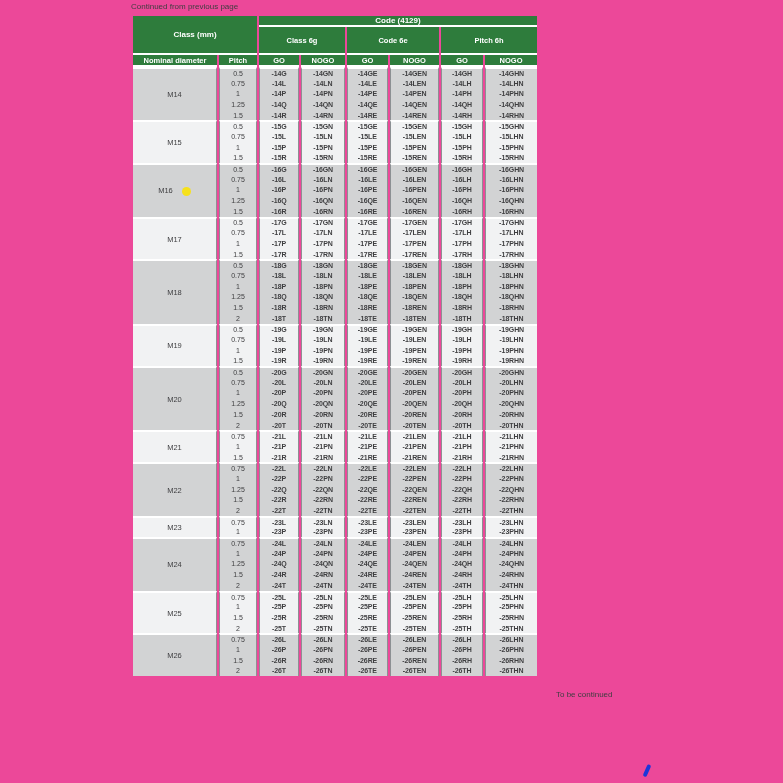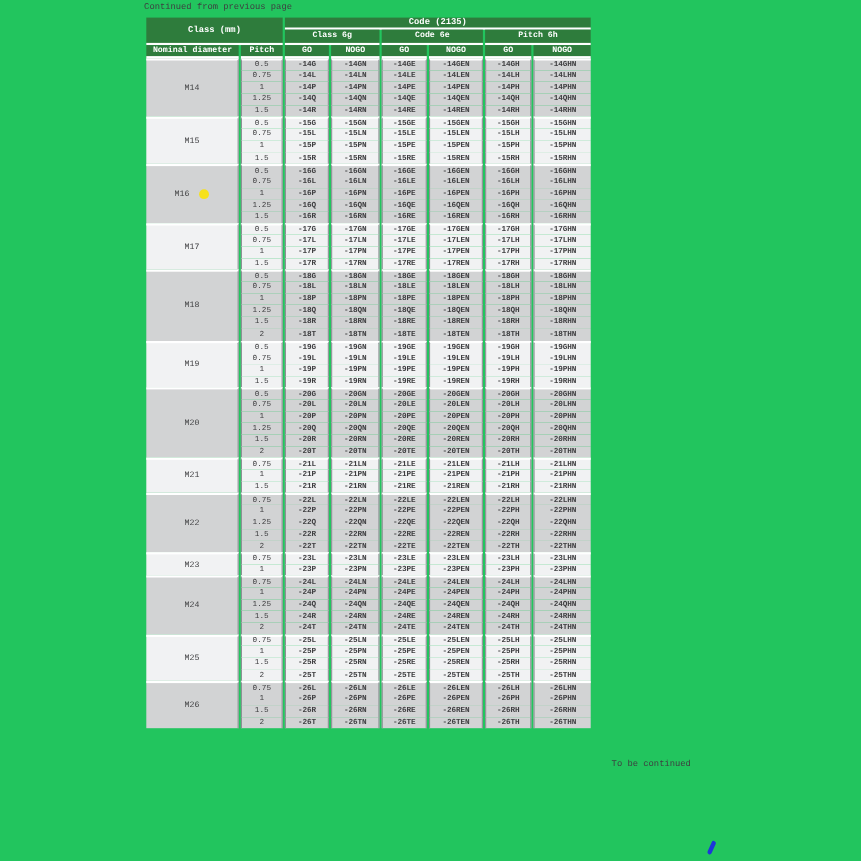--- a/index.html
+++ b/index.html
@@ -1,20 +1,20 @@
 <!DOCTYPE html>
 <html style="--header-green: #2e7c3c; --band-gray: #d2d3d4; --band-light: #f1f2f3; --border-gray: #8c9093; --marker-yellow: #f6e11b; --cursor-blue: #1d36d9; --text-dark: #3e3e40;"><head>
 <meta charset="utf-8">
 <style>
   html, body { margin: 0; padding: 0; background: #ffffff; }
   .page {
     position: relative;
     width: 783px; height: 783px;
-    background: #22c55e;
-    font-family: Liberation Mono, monospace;
+    background: #ec4899;
+    font-family: Liberation Sans, sans-serif;
     overflow: hidden;
   }
   .top-note {
     position: absolute; left: 131px; top: 2px;
     font-size: 8px; color: var(--text-dark, #3e3e40);
   }
   .bottom-note {
     position: absolute; left: 556px; top: 690px;
     font-size: 8px; color: var(--text-dark, #3e3e40);
   }
@@ -35,21 +35,21 @@
   }
   th {
     background: var(--header-green, #2e7c3c);
     color: #ffffff;
     font-weight: bold;
     font-size: 7.5px;
     border-bottom: 2px solid #ffffff;
   }
   .th-big { font-size: 8px; }
   .hr1 { height: 11px; }
-  .hr2 { height: 14px; }
+  .hr2 { height: 28px; }
   .hr3 { height: 12px; }
   tbody td {
     height: 10.7px;
     font-size: 7px;
     color: var(--text-dark, #3e3e40);
     border-left: 1px solid var(--border-gray, #8c9093);
     border-right: 1px solid var(--border-gray, #8c9093);
   }
   tbody tr.band-gray  td { background: var(--band-gray, #d2d3d4); }
   tbody tr.band-light td { background: var(--band-light, #f1f2f3); }
@@ -87,21 +87,21 @@
       <col style="width:40px">
         <col style="width:44px">
       <col style="width:41px">
         <col style="width:49px">
       <col style="width:42px">
         <col style="width:52px">
     </colgroup>
     <thead>
       <tr class="hr1">
         <th colspan="2" rowspan="2" class="th-big">Class (mm)</th>
-        <th colspan="6" class="th-big">Code (2135)</th>
+        <th colspan="6" class="th-big">Code (4129)</th>
       </tr>
       <tr class="hr2">
         <th colspan="2">Class 6g</th>
         <th colspan="2">Code 6e</th>
         <th colspan="2">Pitch 6h</th>
       </tr>
       <tr class="hr3">
         <th>Nominal diameter</th>
         <th>Pitch</th>
         <th>GO</th>

